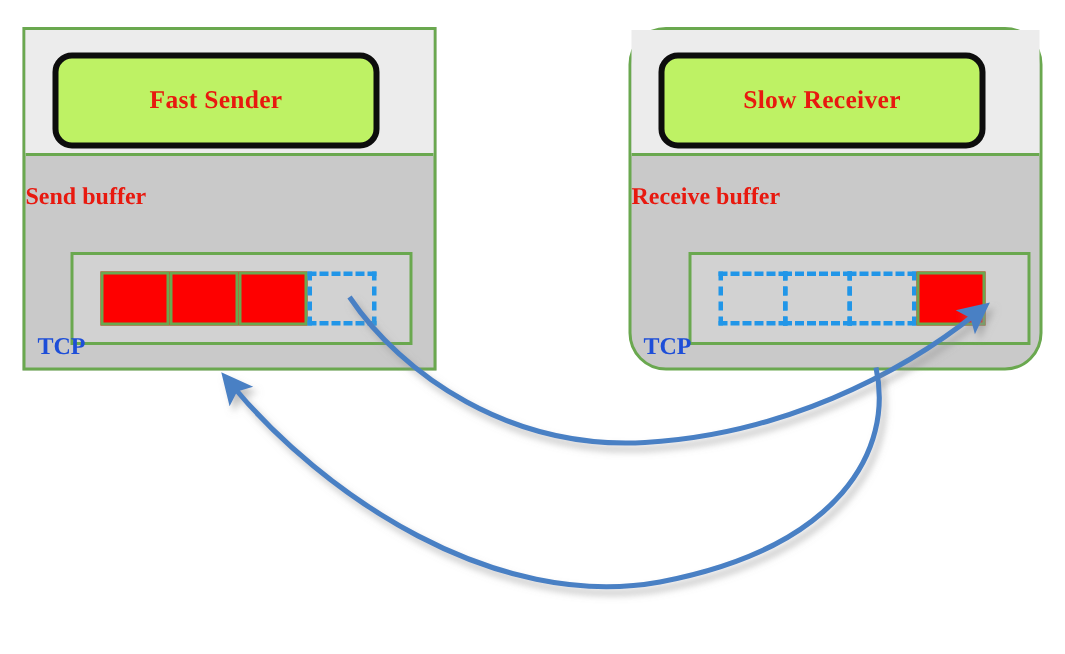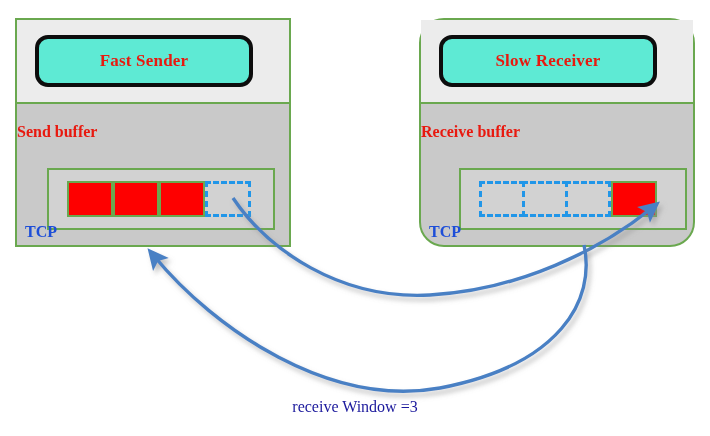--- a/index.html
+++ b/index.html
@@ -37,24 +37,24 @@
     height: 84px;
     background: #ececec;
     border-bottom: 2px solid #6aa84f;
     box-sizing: border-box;
   }
   .app-box {
     position: absolute;
     left: 18px;
     right: 36px;
     top: 15px;
-    height: 52px;
+    height: 64px;
     border: 4px solid #0d0d0d;
     border-radius: 13px;
-    background: #5eead4;
+    background: #bef264;
     display: flex;
     align-items: center;
     justify-content: center;
     box-sizing: border-box;
   }
   .app-label {
     color: #e8190f;
     font-size: 17px;
     font-weight: 700;
     letter-spacing: 0.2px;
@@ -191,15 +191,14 @@
       <filter id="softshadow" x="-30%" y="-30%" width="170%" height="170%">
         <feDropShadow dx="3" dy="4" stdDeviation="2.6" flood-color="#8d8d8d" flood-opacity="0.55"></feDropShadow>
       </filter>
     </defs>
 
     <path d="M 233 198 C 268 250, 340 300, 430 295 C 520 290, 600 250, 652 208" fill="none" stroke="#4a80c4" stroke-width="3.4" marker-end="url(#ahead)" filter="url(#softshadow)"></path>
 
     <path d="M 584 245 C 596 300, 560 365, 440 388 C 330 408, 215 330, 154 256" fill="none" stroke="#4a80c4" stroke-width="3.4" marker-end="url(#ahead)" filter="url(#softshadow)"></path>
   </svg>
 
-  <div class="caption">receive Window =3</div>
 
 </div>
 
 </body></html>

